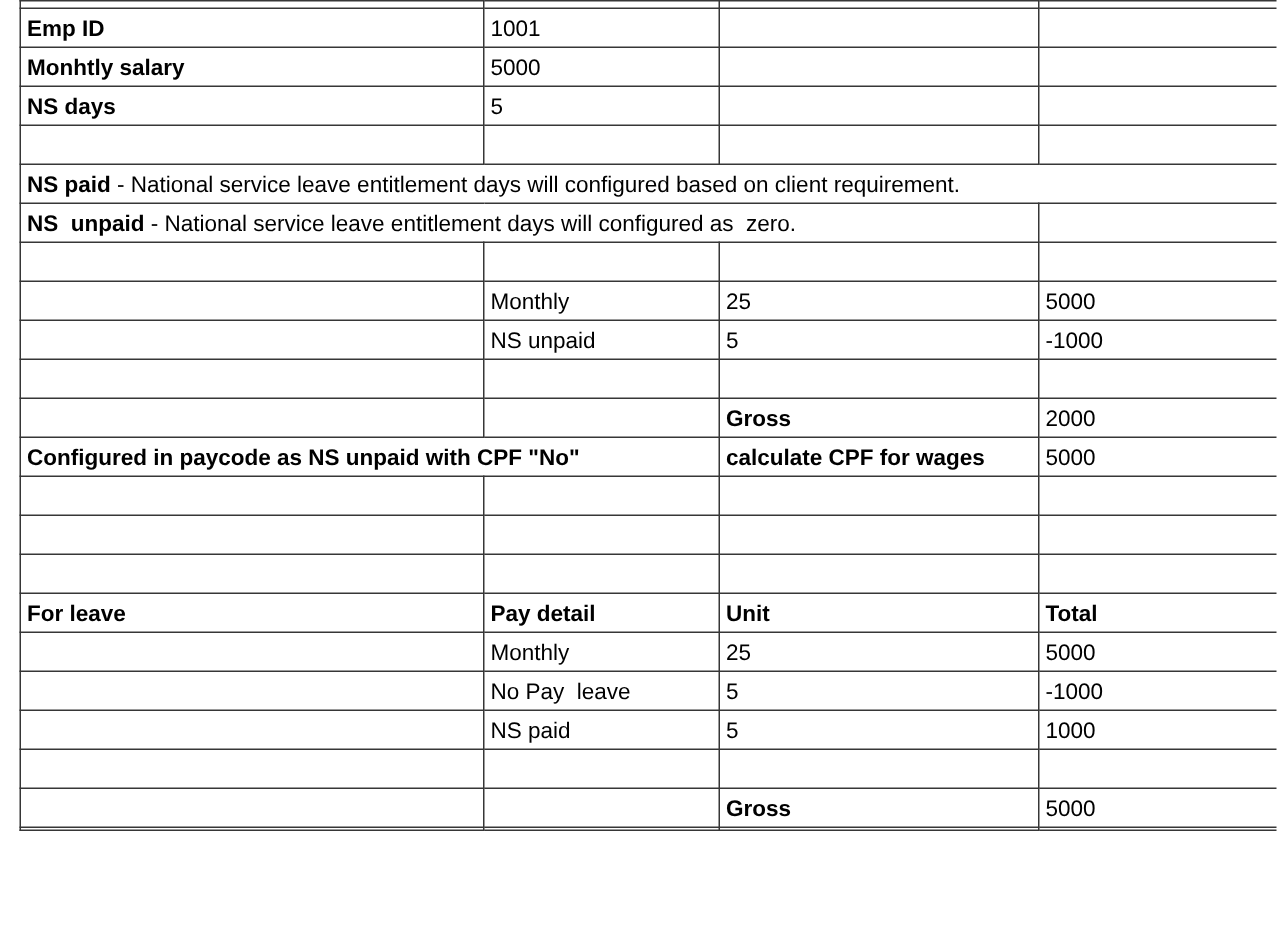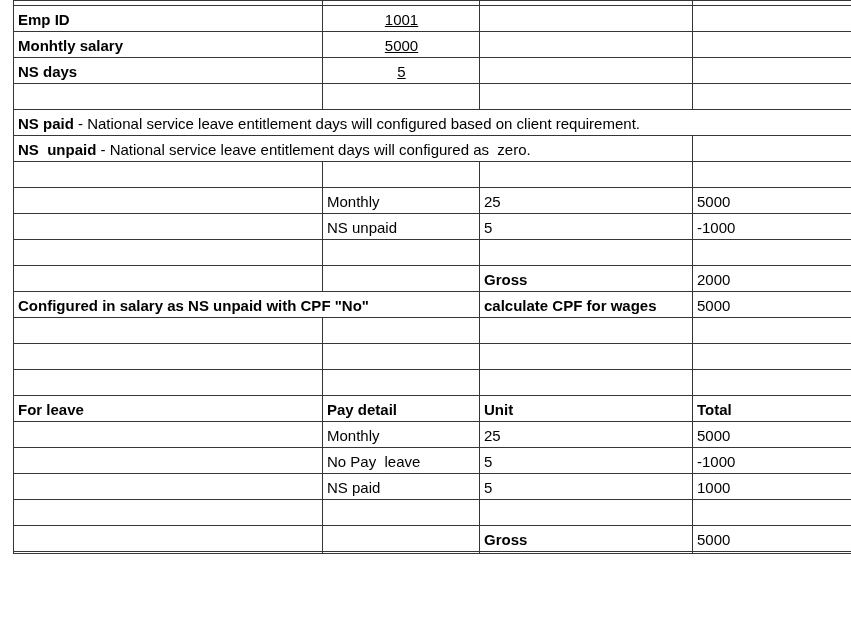--- a/index.html
+++ b/index.html
@@ -26,21 +26,21 @@
     box-sizing: border-box;
     height: 26px;
     padding: 1px 3px 3px 4px;
     vertical-align: bottom;
     white-space: pre;
     overflow: hidden;
     line-height: 1.1;
   }
   td.b { font-weight: bold; }
   .bold-inline { font-weight: bold; }
-  td.right { text-align: center; padding-right: 4px; text-decoration: underline; }
+  td.right { text-align: left; padding-right: 4px; }
   td.center { text-align: center; }
   tr.sliver-top td { height: 5px; padding: 0; }
   tr.sliver-bottom td { height: 2px; padding: 0; }
 </style>
 </head>
 <body>
 
 <table class="sheet">
   <colgroup>
     <col style="width:309px">
@@ -117,21 +117,21 @@
       <td></td>
       <td></td>
     </tr>
     <tr>
       <td></td>
       <td></td>
       <td class="b">Gross</td>
       <td>2000</td>
     </tr>
     <tr>
-      <td colspan="2" class="b">Configured in salary as NS unpaid with CPF "No"</td>
+      <td colspan="2" class="b">Configured in paycode as NS unpaid with CPF "No"</td>
       <td class="b">calculate CPF for wages</td>
       <td>5000</td>
     </tr>
 
     <tr>
       <td></td>
       <td></td>
       <td></td>
       <td></td>
     </tr>

